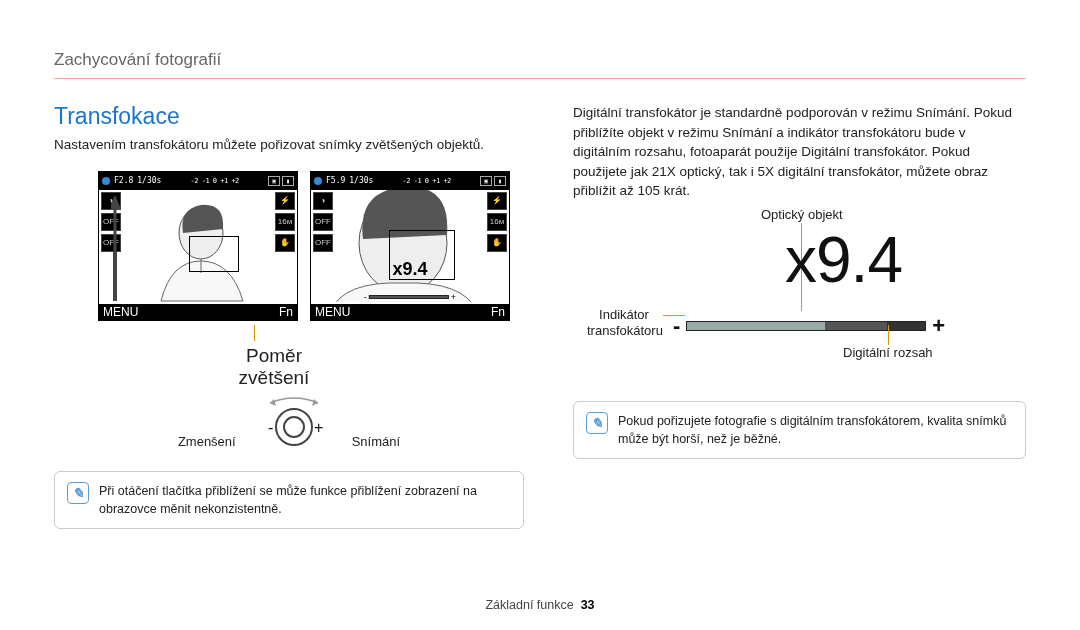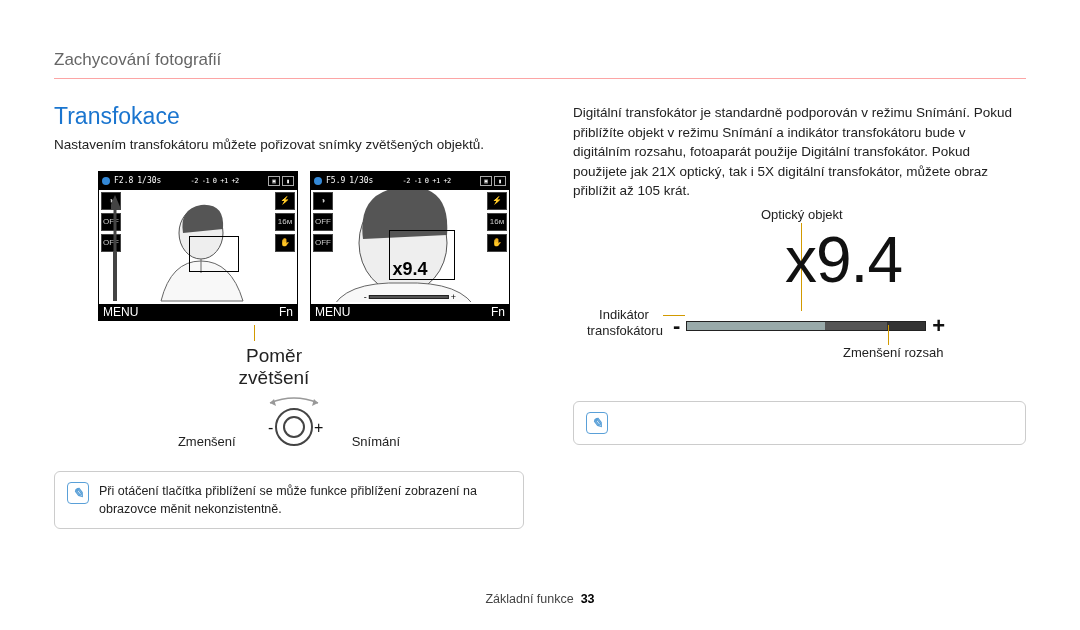--- a/index.html
+++ b/index.html
@@ -40,21 +40,21 @@
   .pill { background:#3b3b3b; color:#fff; border-radius:12px; padding:3px 14px; font-size:13.5px; font-weight:bold;}
   .modes { letter-spacing:8px; font-weight:bold; color:#555; font-size:15px;}
   .right-para { font-size:13.5px; line-height:1.45; margin-bottom:8px;}
   .zoom-diagram { position:relative; height:170px; margin-top:6px;}
   .zd-label { position:absolute; font-size:13px; text-align:center;}
   .zd-big { position:absolute; top:14px; left:212px; font-size:64px; font-weight:400; color:#111; letter-spacing:-1px;}
   .zd-bar-wrap { position:absolute; top:104px; left:100px; display:flex; align-items:center; gap:6px; font-size:22px; font-weight:bold; color:#111;}
   .zd-bar { width:240px; height:10px; border:1px solid #222; background:linear-gradient(to right,#9aa 0%, #9aa 58%, #555 58%, #555 84%, #333 84%, #333 100%); }
   .zd-guide { position:absolute; border-left:1px solid #d29a00; }
   .zd-guide-h { position:absolute; border-top:1px solid #d29a00; }
-  .footer { position:absolute; bottom:24px; left:0; right:0; text-align:center; font-size:12.5px; color:#444;}
+  .footer { position:absolute; bottom:18px; left:0; right:0; text-align:center; font-size:12.5px; color:#444;}
   .footer b { font-weight:bold; color:#000;}
 </style>
 </head>
 <body>
 
 <div class="page">
   <div class="header-line">
     <div class="header-title">Zachycování fotografií</div>
   </div>
 
@@ -191,25 +191,26 @@
         </div>
         <div class="zd-guide-h" style="top:106px; left:90px; width:22px;"></div>
 
         <div class="zd-bar-wrap">
           <span>-</span>
           <div class="zd-bar"></div>
           <span>+</span>
         </div>
 
         <div class="zd-guide" style="top:116px; left:315px; height:20px;"></div>
-        <div class="zd-label" style="top:136px; left:270px;">Zmenšení rozsah</div>
+        <div class="zd-label" style="top:136px; left:270px;">Digitální rozsah</div>
       </div>
 
       <div class="infobox">
         <div class="icon">✎</div>
+        <div>Pokud pořizujete fotografie s digitálním transfokátorem, kvalita snímků může být horší, než je běžné.</div>
       </div>
     </div>
   </div>
 </div>
 
 <div class="footer">
   <span>Základní funkce</span>&nbsp;&nbsp;<b>33</b>
 </div>
 
 </body></html>

